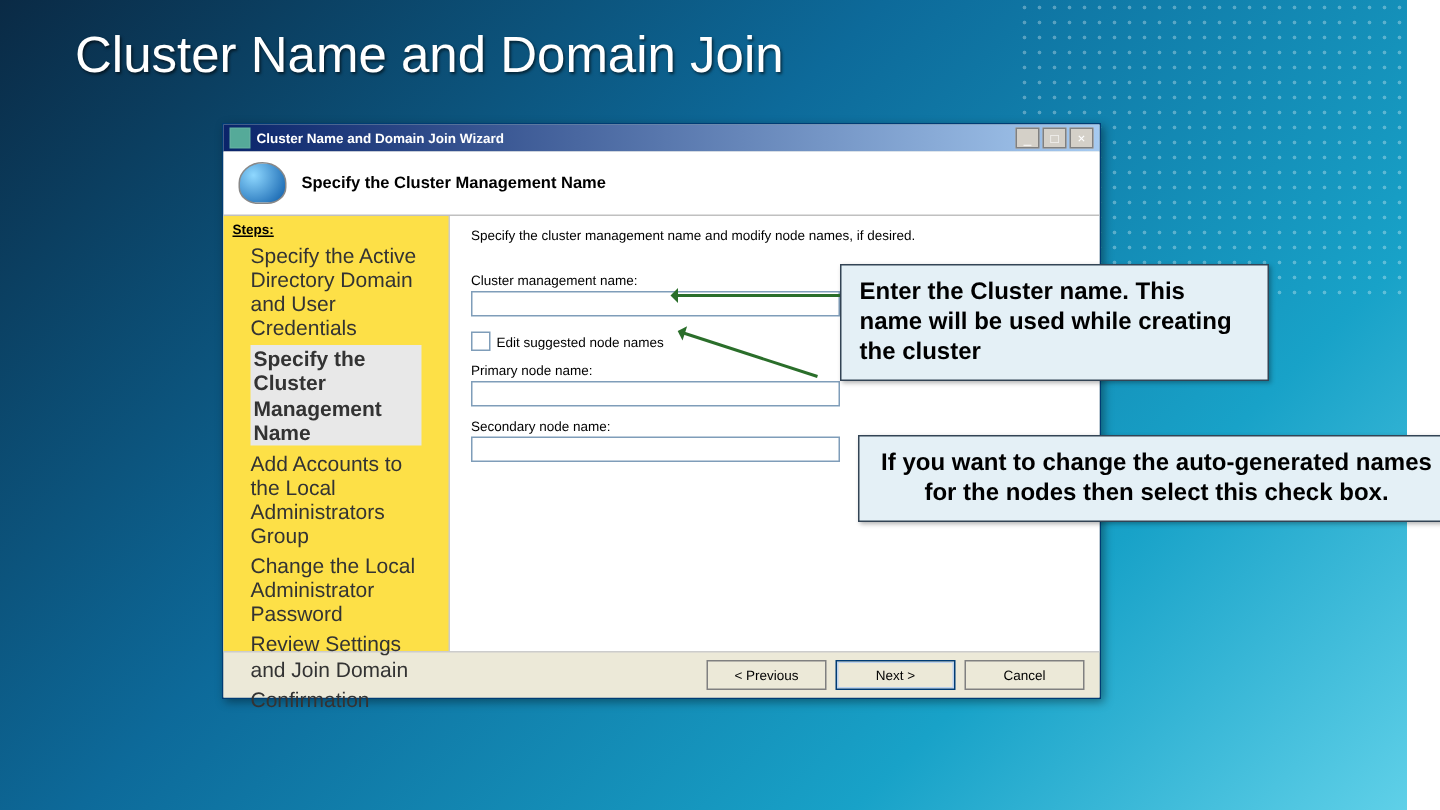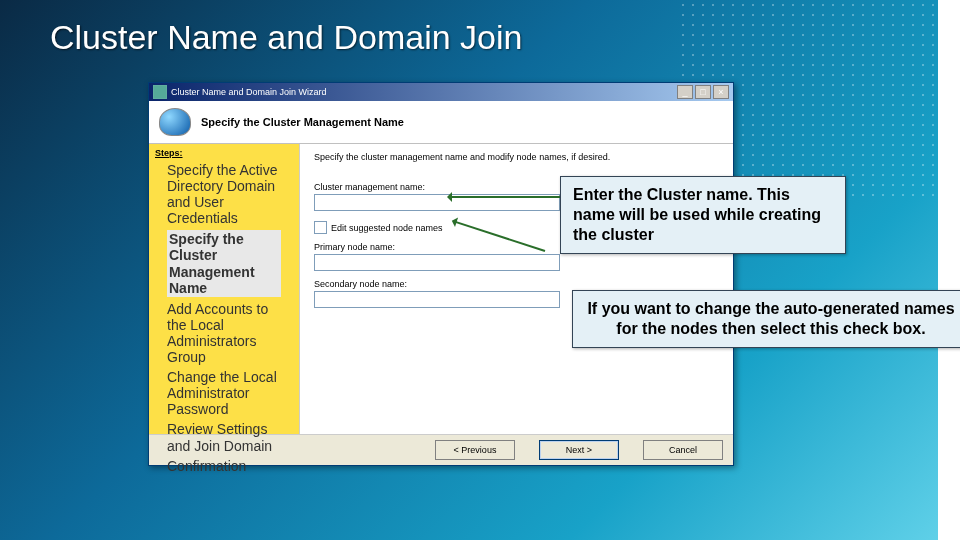--- a/index.html
+++ b/index.html
@@ -50,21 +50,21 @@
   .titlebar {
     background: linear-gradient(to right, #0a246a, #a6caf0);
     color: #fff;
     height: 18px;
     display: flex;
     align-items: center;
     padding: 0 4px;
     font-size: 9px;
   }
   .titlebar .ticon { width: 12px; height: 12px; background:#5a9; margin-right:4px; border:1px solid #fff1;}
-  .titlebar .title { flex: 1; font-weight: normal; }
+  .titlebar .title { flex: 1; font-weight: bold; }
   .winbtns { display:flex; gap:2px;}
   .winbtn {
     width: 14px; height: 12px; background:#d4d0c8; border:1px solid #808080;
     display:flex; align-items:center; justify-content:center;
     font-size:9px; line-height:1; font-family: sans-serif;
   }
 
   .header {
     background: #fff;
     border-bottom: 1px solid #c0c0c0;
@@ -112,21 +112,21 @@
   .field-group { margin-top: 8px; }
 
   .footer {
     height: 30px;
     border-top: 1px solid #ccc;
     background: #ece9d8;
     display: flex;
     align-items: center;
     justify-content: flex-end;
     padding: 0 10px;
-    gap: 24px;
+    gap: 6px;
   }
   .btn {
     min-width: 62px; height: 18px; padding: 0 8px;
     font-size: 9px; background:#ece9d8; border:1px solid #808080;
     display:flex; align-items:center; justify-content:center;
   }
   .btn.default { border:1px solid #003c74; box-shadow: 0 0 0 1px #bcd2ee inset; }
 
   .callout {
     position: absolute;

